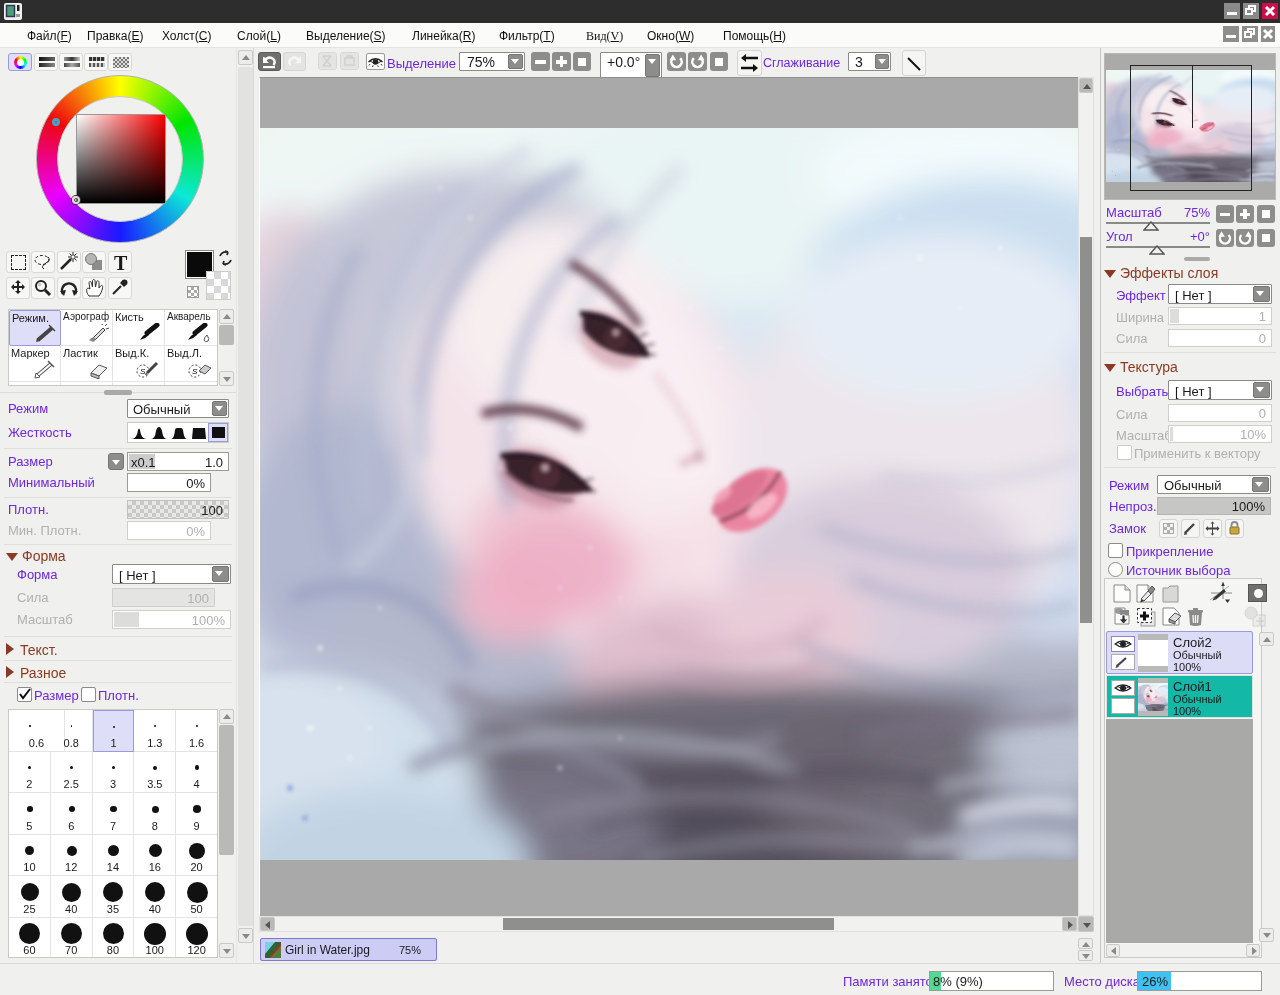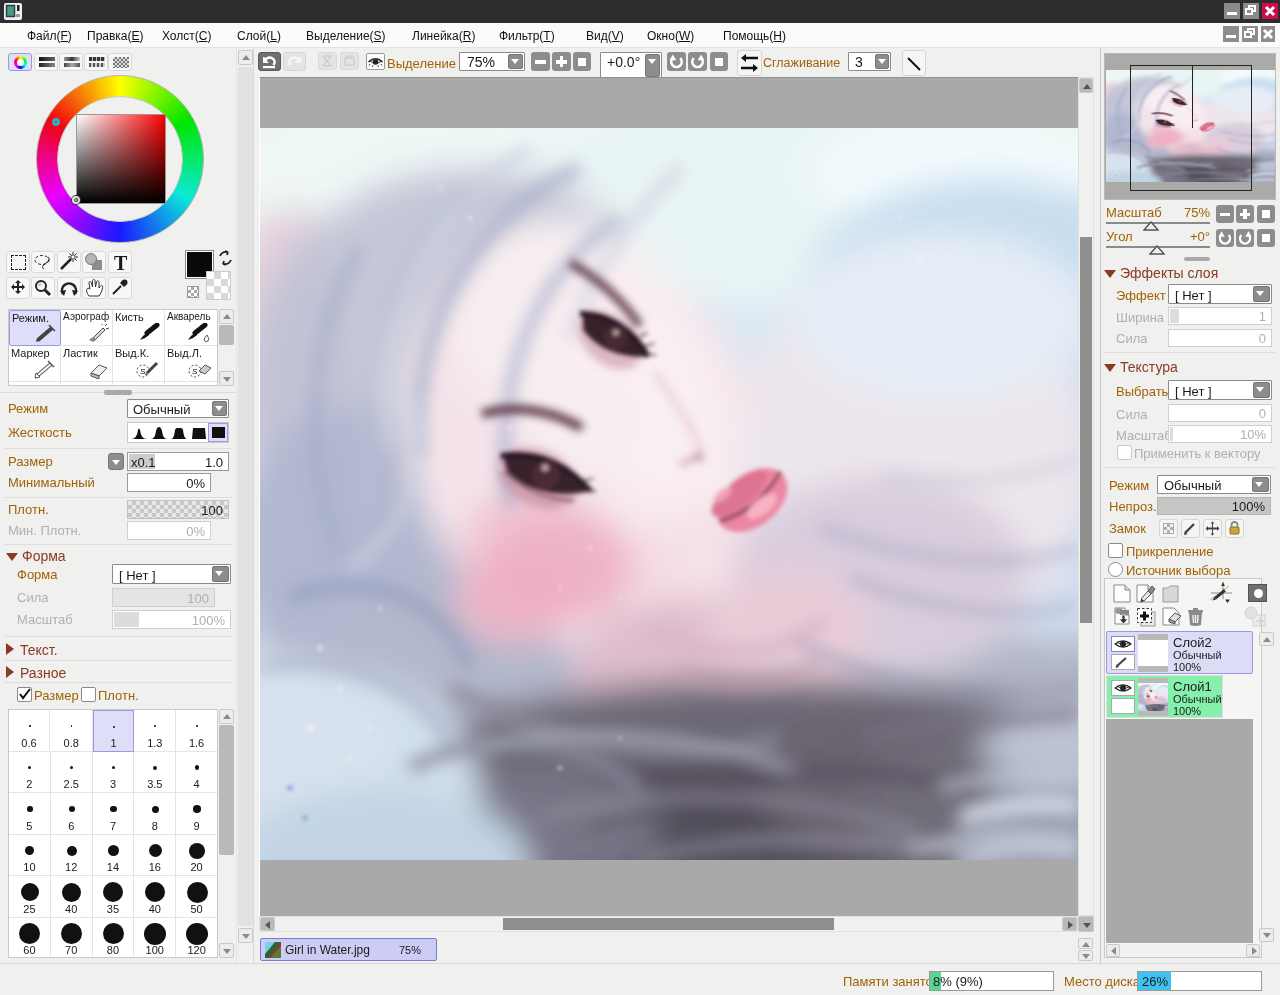--- a/index.html
+++ b/index.html
@@ -17,21 +17,21 @@
 .arrow-lf { width:0; height:0; border-top:4px solid transparent; border-bottom:4px solid transparent; border-right:5px solid #8a8a88; position:absolute; }
 .arrow-rt { width:0; height:0; border-top:4px solid transparent; border-bottom:4px solid transparent; border-left:5px solid #8a8a88; position:absolute; }
 .sbtn { position:absolute; background:#ececea; border:1px solid #c9c9c7; border-radius:2px; }
 .toolbtn { position:absolute; background:#f7f7f6; border:1px solid #d9d9d7; border-radius:3px; }
 .toolbtn.sel { background:#dedef8; border:1px solid #9a9ade; }
 .combo { position:absolute; background:#fff; border:1px solid #8a8a88; border-radius:1px; }
 .dd { position:absolute; right:1px; top:1px; bottom:1px; width:15px; background:#8d8d8b; border-radius:2px; border:1px solid #767674; }
 .dd:after { content:""; position:absolute; left:2px; top:4px; border-left:4px solid transparent; border-right:4px solid transparent; border-top:5px solid #fff; }
 .field { position:absolute; background:#fff; border:1px solid #9a9a98; font-size:13px; }
 .field.dis { border-color:#cfcfcd; color:#b0b0ae; }
-.lbl { position:absolute; font-size:13px; color:#a16207; white-space:nowrap; }
+.lbl { position:absolute; font-size:13px; color:#6d28d9; white-space:nowrap; }
 .lbl.dis { color:#b0b0ae; }
 .sechdr { position:absolute; font-size:14px; color:#8a3a22; }
 .darkbtn { position:absolute; background:#8d8d8b; border-radius:3px; }
 .cbtn { position:absolute; background:#f5f5f4; border:1px solid #d4d4d2; border-radius:3px; }
 .hline { position:absolute; height:1px; background:#dededc; }
 .chk { position:absolute; width:15px; height:15px; background:#fff; border:1px solid #8a8a88; border-radius:2px; }
 .radio { position:absolute; width:15px; height:15px; background:#fff; border:1px solid #8a8a88; border-radius:50%; }
 .cell { position:absolute; border-right:1px solid #e4e4e2; border-bottom:1px solid #e4e4e2; }
 .dot { position:absolute; background:#111; border-radius:50%; }
 .num { position:absolute; width:100%; text-align:center; bottom:2px; font-size:11px; }
@@ -61,21 +61,21 @@
 </div>
 
 <div id="menubar" class="abs">
   <span class="mi" style="left:27px;">Файл(<u>F</u>)</span>
   <span class="mi" style="left:87px;">Правка(<u>E</u>)</span>
   <span class="mi" style="left:162px;">Холст(<u>C</u>)</span>
   <span class="mi" style="left:237px;">Слой(<u>L</u>)</span>
   <span class="mi" style="left:306px;">Выделение(<u>S</u>)</span>
   <span class="mi" style="left:412px;">Линейка(<u>R</u>)</span>
   <span class="mi" style="left:499px;">Фильтр(<u>T</u>)</span>
-  <span class="mi" style="left:586px;">Вид(<u>V</u>)</span>
+  <span class="mi" style="left:586px;font-family:Liberation Serif, serif;">Вид(<u>V</u>)</span>
   <span class="mi" style="left:647px;">Окно(<u>W</u>)</span>
   <span class="mi" style="left:723px;">Помощь(<u>H</u>)</span>
   <div class="abs" style="left:1223px;top:3px;width:16px;height:16px;background:#8d8d8b;">
       <div class="abs" style="left:3px;top:9px;width:10px;height:3px;background:#fff;"></div>
     </div>
   <div class="abs" style="left:1242px;top:3px;width:16px;height:16px;background:#8d8d8b;">
     <div class="abs" style="left:5px;top:2px;width:8px;height:7px;border:2px solid #fff;"></div>
     <div class="abs" style="left:2px;top:5px;width:8px;height:7px;border:2px solid #fff;background:#8d8d8b;"></div>
   </div>
   <div class="abs" style="left:1261px;top:3px;width:14px;height:16px;background:#8d8d8b;">
@@ -316,21 +316,21 @@
   <div class="sechdr" style="left:6px;top:617px;"><span style="display:inline-block;width:0;height:0;border-top:6px solid transparent;border-bottom:6px solid transparent;border-left:8px solid #8a3a22;margin-right:6px;"></span>Разное</div>
   <div class="hline" style="left:4px;top:634px;width:228px;"></div>
   <div class="chk" style="left:17px;top:639px;"><svg width="14" height="13">
         <path d="M2 6 L5 10 L12 1" stroke="#111" stroke-width="2" fill="none"></path>
       </svg></div>
   <span class="lbl" style="left:34px;top:640px;">Размер</span>
   <div class="chk" style="left:81px;top:639px;"></div>
   <span class="lbl" style="left:98px;top:640px;">Плотн.</span>
 
   <div class="abs" style="left:8px;top:661px;width:210px;height:249px;background:#fff;border:1px solid #c9c9c7;overflow:hidden;" id="sizegrid">
-      <div class="cell" style="left:0.0px;top:0.0px;width:41px;height:41.5px;">
+      <div class="cell" style="left:0.0px;top:0.0px;width:56px;height:41.5px;">
         <div class="dot" style="left:20.15px;top:15.25px;width:1.5px;height:1.5px;"></div>
         <div class="num">0.6</div>
       </div>
       <div class="cell" style="left:41.8px;top:0.0px;width:41.8px;height:41.5px;">
         <div class="dot" style="left:20.15px;top:15.25px;width:1.5px;height:1.5px;"></div>
         <div class="num">0.8</div>
       </div>
       <div class="cell" style="left:83.6px;top:0.0px;width:41.8px;height:41.5px;background:#dedef8;border:1px solid #9a9ade;">
         <div class="dot" style="left:19.9px;top:15.0px;width:2px;height:2px;"></div>
         <div class="num">1</div>
@@ -916,21 +916,21 @@
       </svg></div>
   <div class="abs" style="left:4px;top:22px;width:24px;height:16px;background:#fff;border:1px solid #aaa;"><svg width="22" height="14">
         <line x1="5" y1="11" x2="14" y2="3" stroke="#444" stroke-width="2.2"></line>
         <path d="M3.5 13 L7 12 L4.5 9.6 Z" fill="#444"></path>
       </svg></div>
   <div class="abs" style="left:31px;top:2px;width:30px;height:38px;background:#fff;border-top:6px solid #b9b9b7;border-bottom:6px solid #b9b9b7;"></div>
   <span class="abs" style="left:66px;top:3px;font-size:13px;">Слой2</span>
   <span class="abs" style="left:66px;top:17px;font-size:11px;">Обычный</span>
   <span class="abs" style="left:66px;top:29px;font-size:11px;">100%</span>
 </div>
-<div class="abs" style="left:1106px;top:675px;width:117px;height:43px;background:#86efac;border:1px solid #e0e0de;">
+<div class="abs" style="left:1106px;top:675px;width:147px;height:43px;background:#14b8a6;border:1px solid #e0e0de;">
   <div class="abs" style="left:4px;top:4px;width:24px;height:16px;background:#fff;border:1px solid #aaa;"><svg width="22" height="14" viewBox="0 0 22 16">
         <path d="M2 8 Q11 1 20 8 Q11 15 2 8 Z" fill="none" stroke="#222" stroke-width="1.5"></path>
         <circle cx="11" cy="8" r="3.4" fill="#222"></circle>
         <path d="M4 5.5 Q11 11.5 19 6" fill="none" stroke="#222"></path>
       </svg></div>
   <div class="abs" style="left:4px;top:22px;width:24px;height:16px;background:#fff;border:1px solid #aaa;"></div>
   <div class="abs" style="left:31px;top:2px;width:30px;height:38px;background:#b9b9b7;">
     <svg class="abs" style="left:0;top:5px;" width="30" height="28" viewBox="0 0 818 732" preserveAspectRatio="none">
         <use href="#artg"></use>
       </svg>

